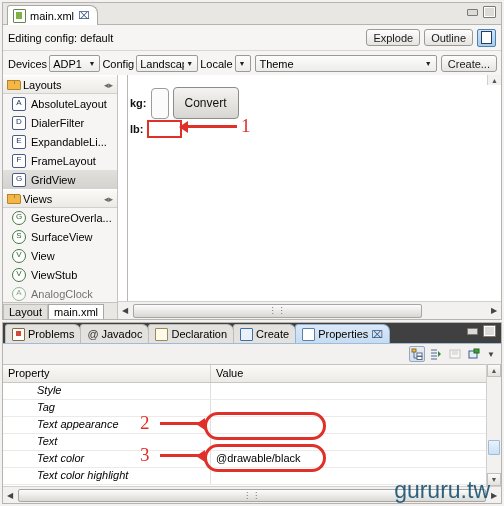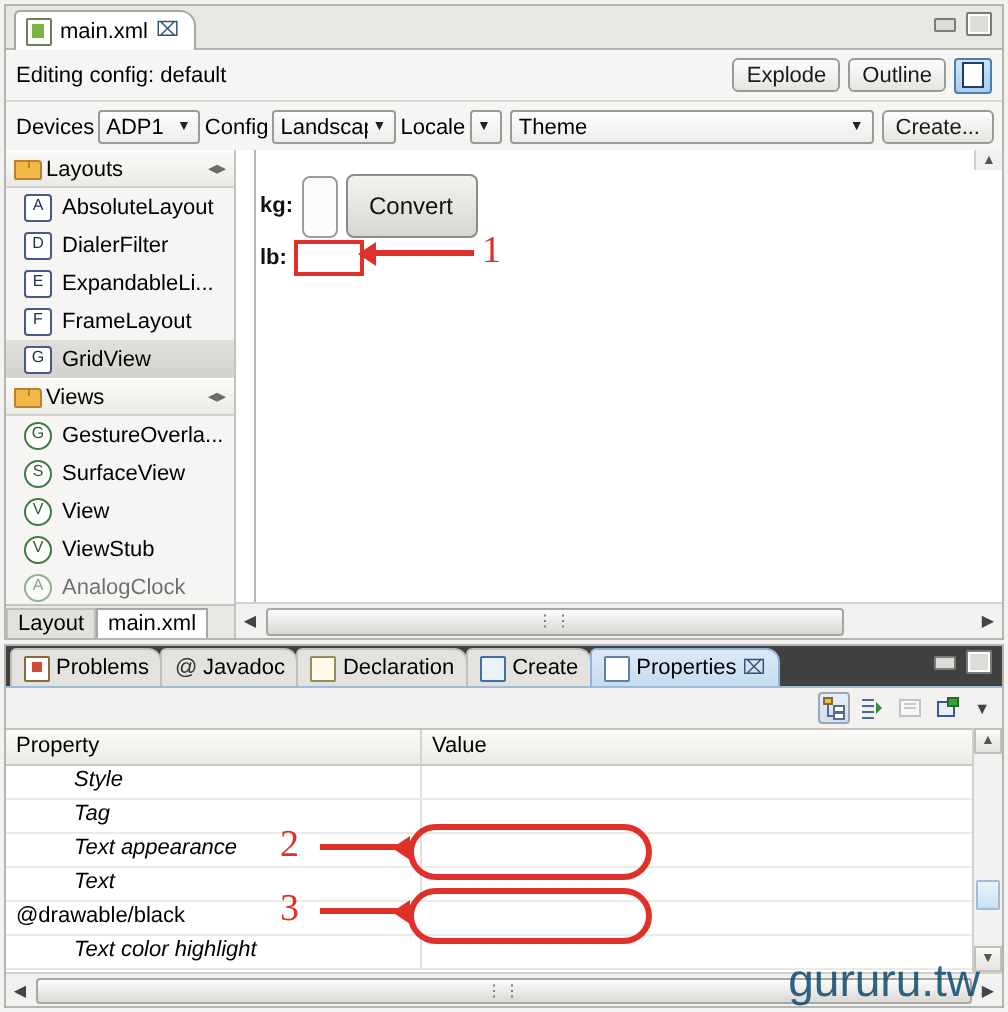--- a/index.html
+++ b/index.html
@@ -386,20 +386,21 @@
       </div>
       <div class="prow">
         <span class="c1">Text appearance</span>
         <span class="c2"></span>
       </div>
       <div class="prow">
         <span class="c1">Text</span>
         <span class="c2"></span>
       </div>
       <div class="prow">
+        <span class="c1">Text color</span>
         <span class="c2">@drawable/black</span>
       </div>
       <div class="prow">
         <span class="c1">Text color highlight</span>
         <span class="c2"></span>
       </div>
     </div>
 
     <div class="pvscroll">
       <div class="pvtop">▲</div>

